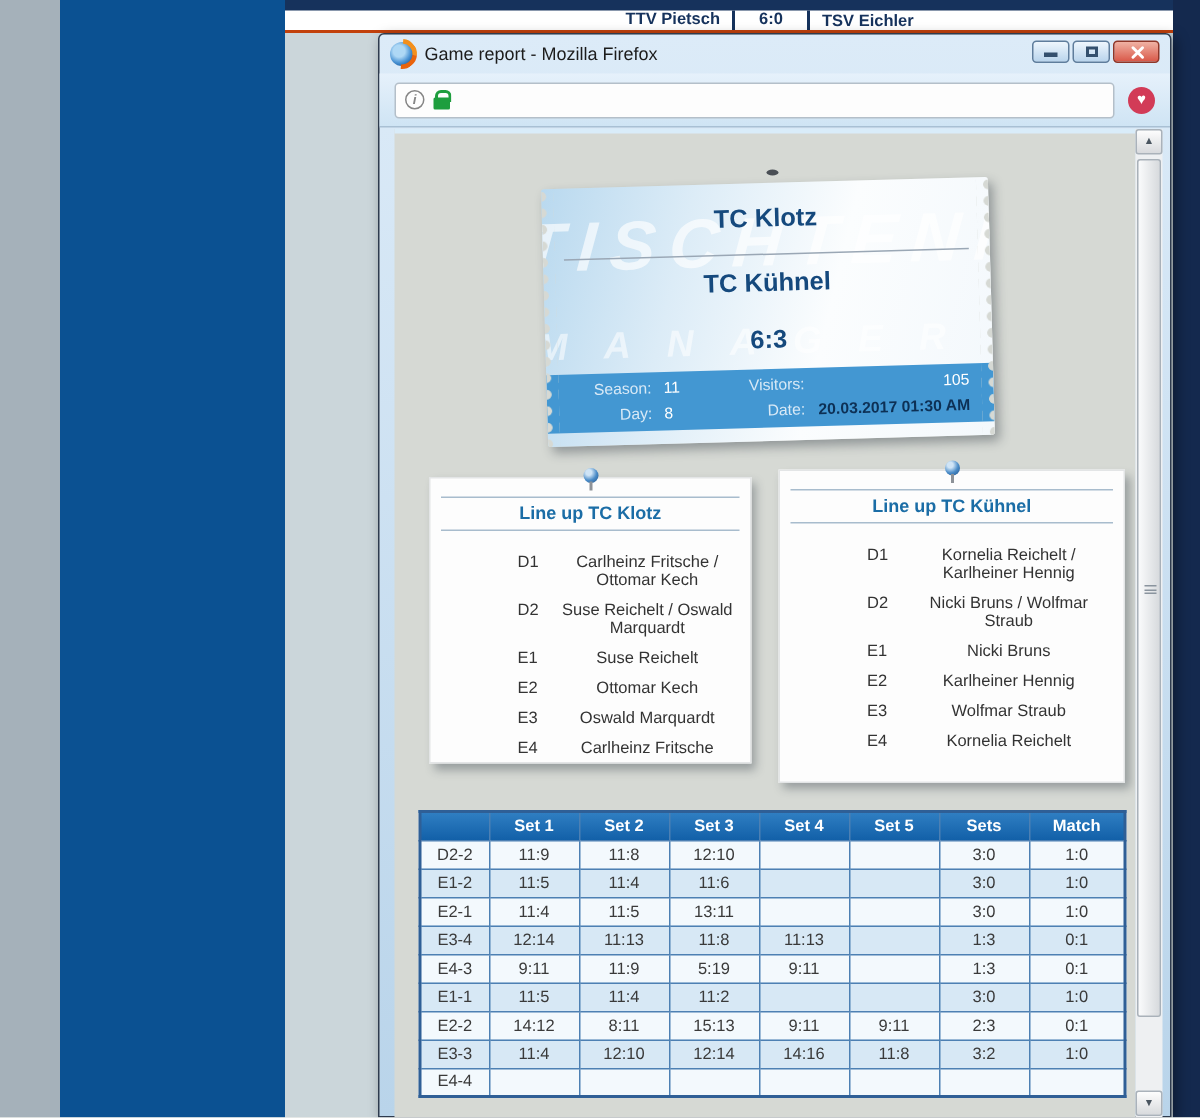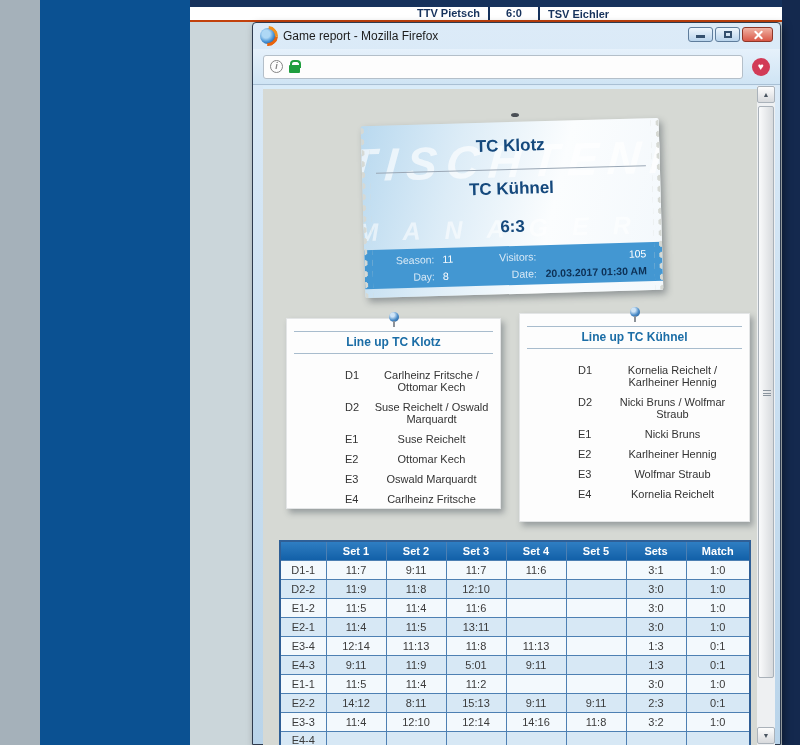--- a/index.html
+++ b/index.html
@@ -284,30 +284,20 @@
 
               <th>Set 5</th>
 
               <th>Sets</th>
 
               <th>Match</th>
             </tr>
         </thead>
         <tbody>
 
-            <tr>
-              <td>D1-1</td>
-              <td>11:7</td>
-              <td>9:11</td>
-              <td>11:7</td>
-              <td>11:6</td>
-              <td></td>
-              <td>3:1</td>
-              <td>1:0</td>
-            </tr>
 
             <tr>
               <td>D2-2</td>
               <td>11:9</td>
               <td>11:8</td>
               <td>12:10</td>
               <td></td>
               <td></td>
               <td>3:0</td>
               <td>1:0</td>
@@ -343,21 +333,21 @@
               <td>11:13</td>
               <td></td>
               <td>1:3</td>
               <td>0:1</td>
             </tr>
 
             <tr>
               <td>E4-3</td>
               <td>9:11</td>
               <td>11:9</td>
-              <td>5:01</td>
+              <td>5:19</td>
               <td>9:11</td>
               <td></td>
               <td>1:3</td>
               <td>0:1</td>
             </tr>
 
             <tr>
               <td>E1-1</td>
               <td>11:5</td>
               <td>11:4</td>

